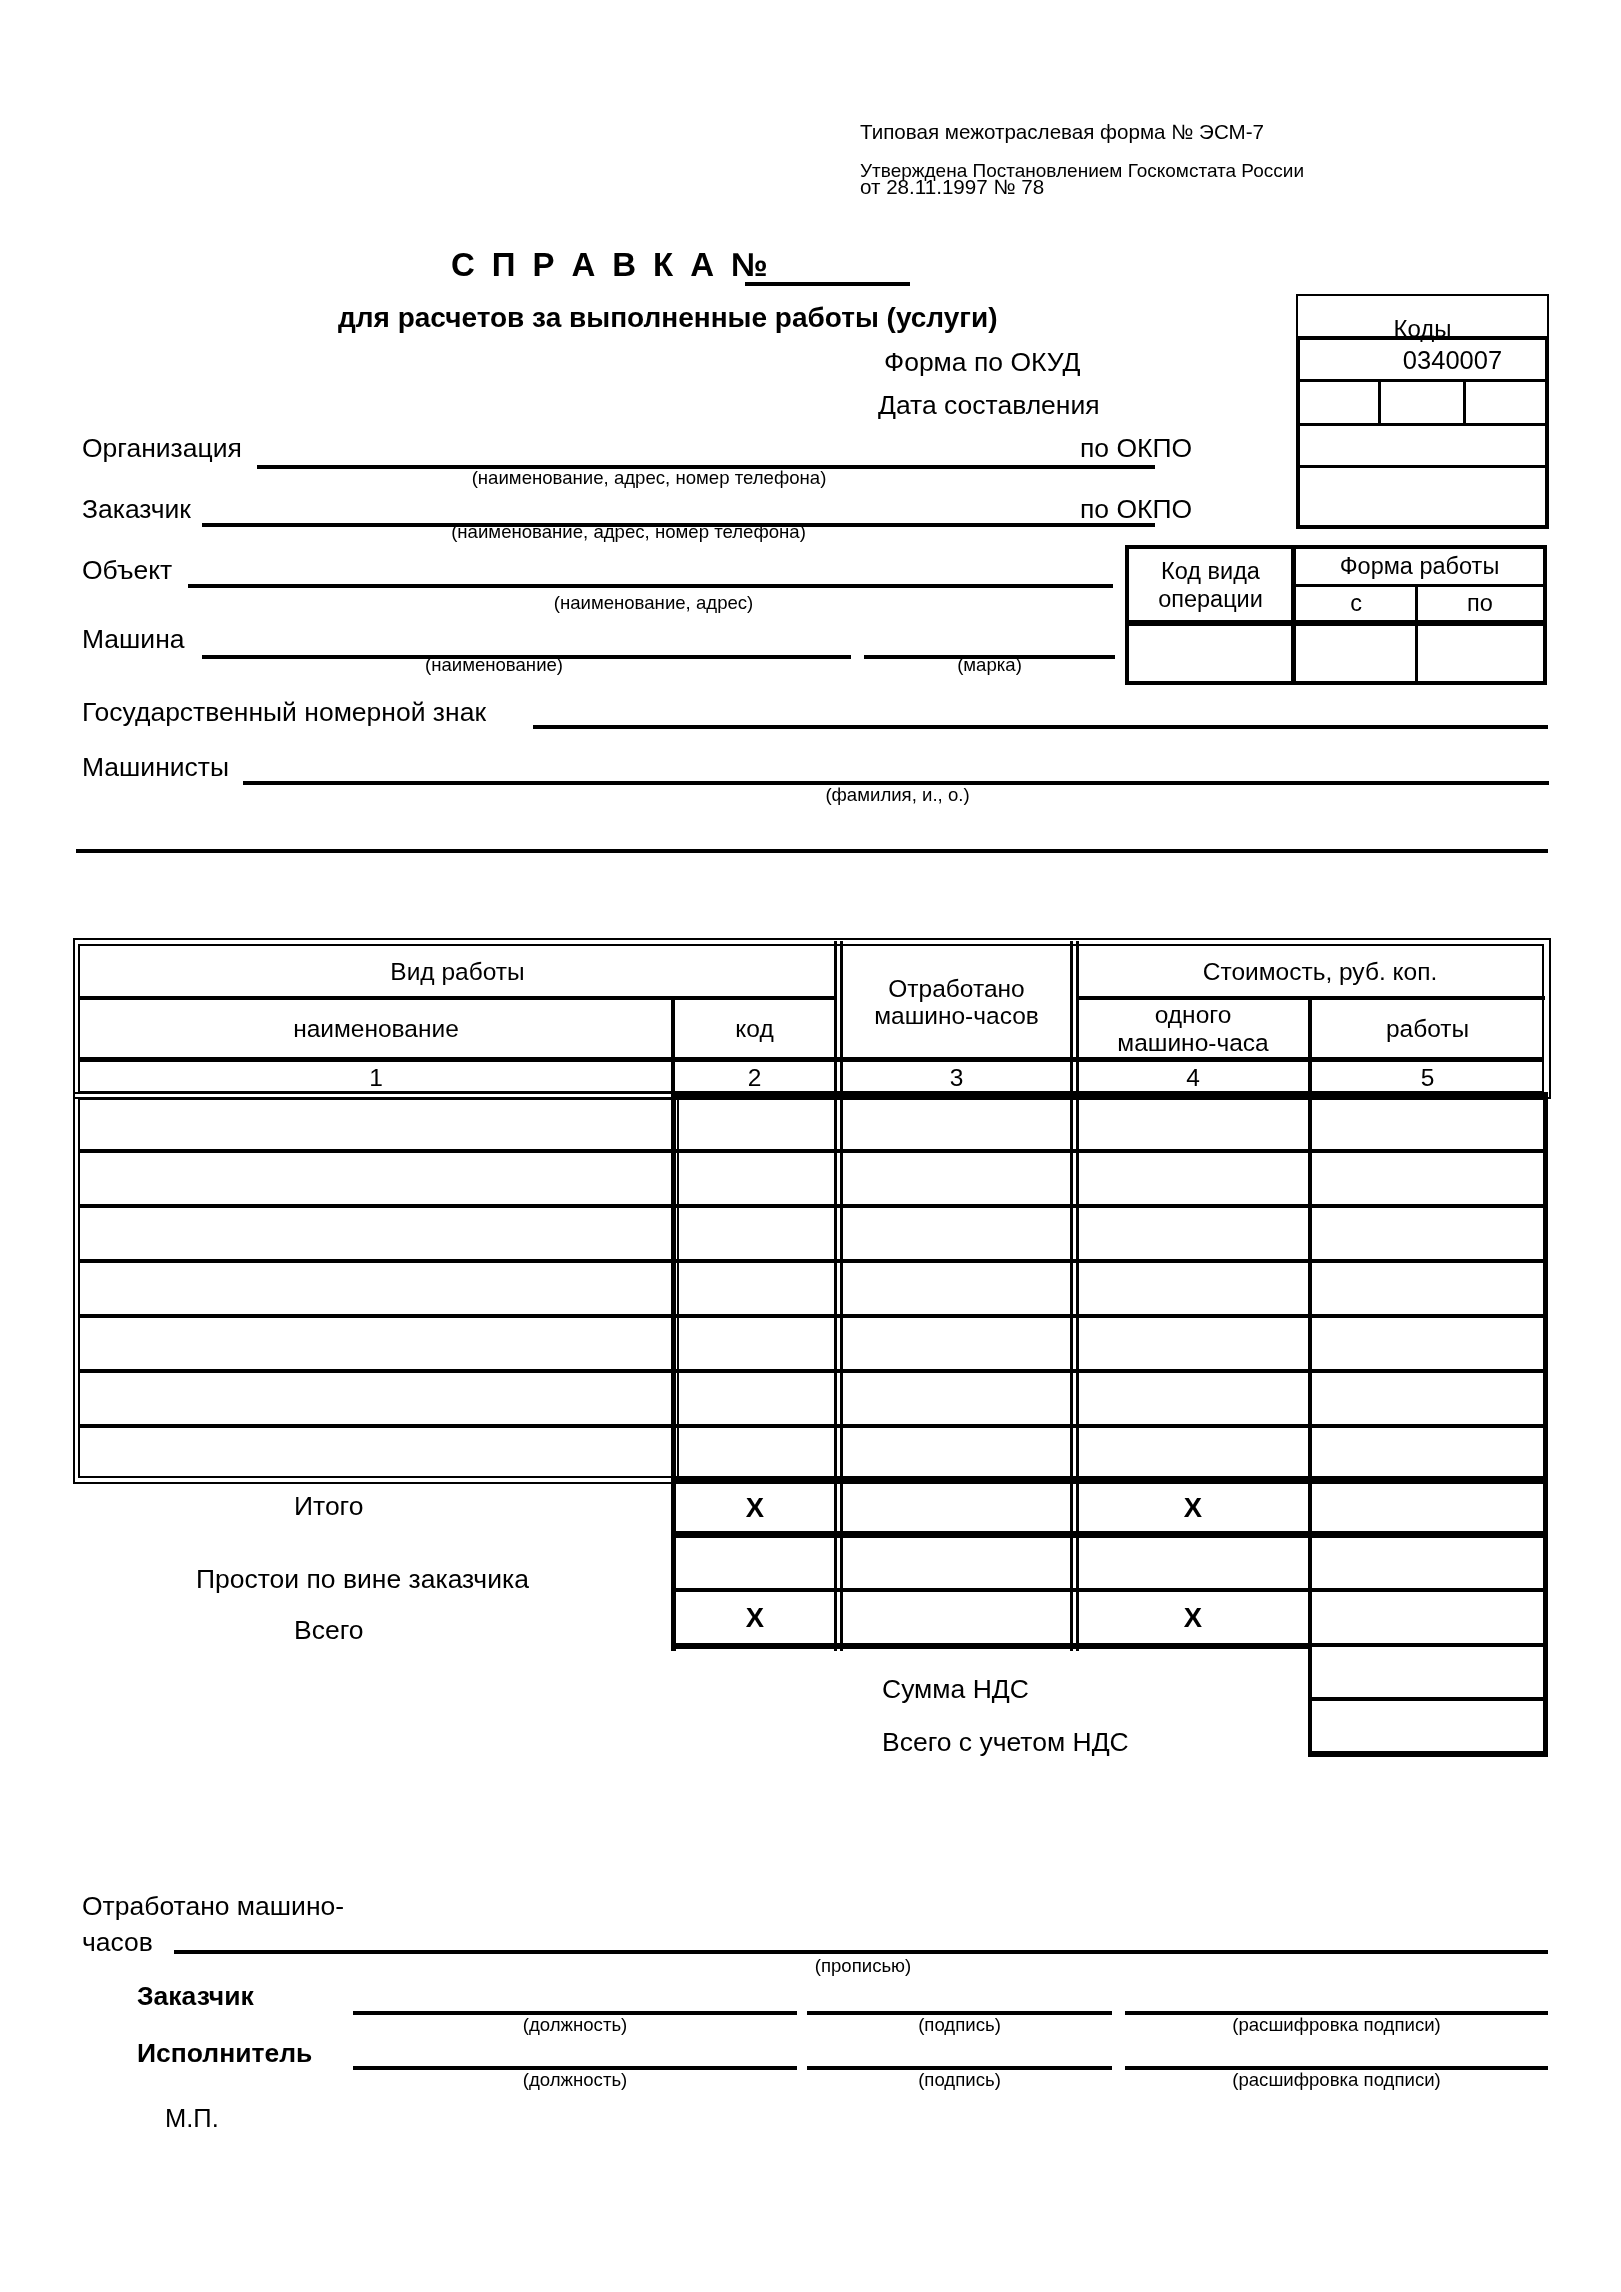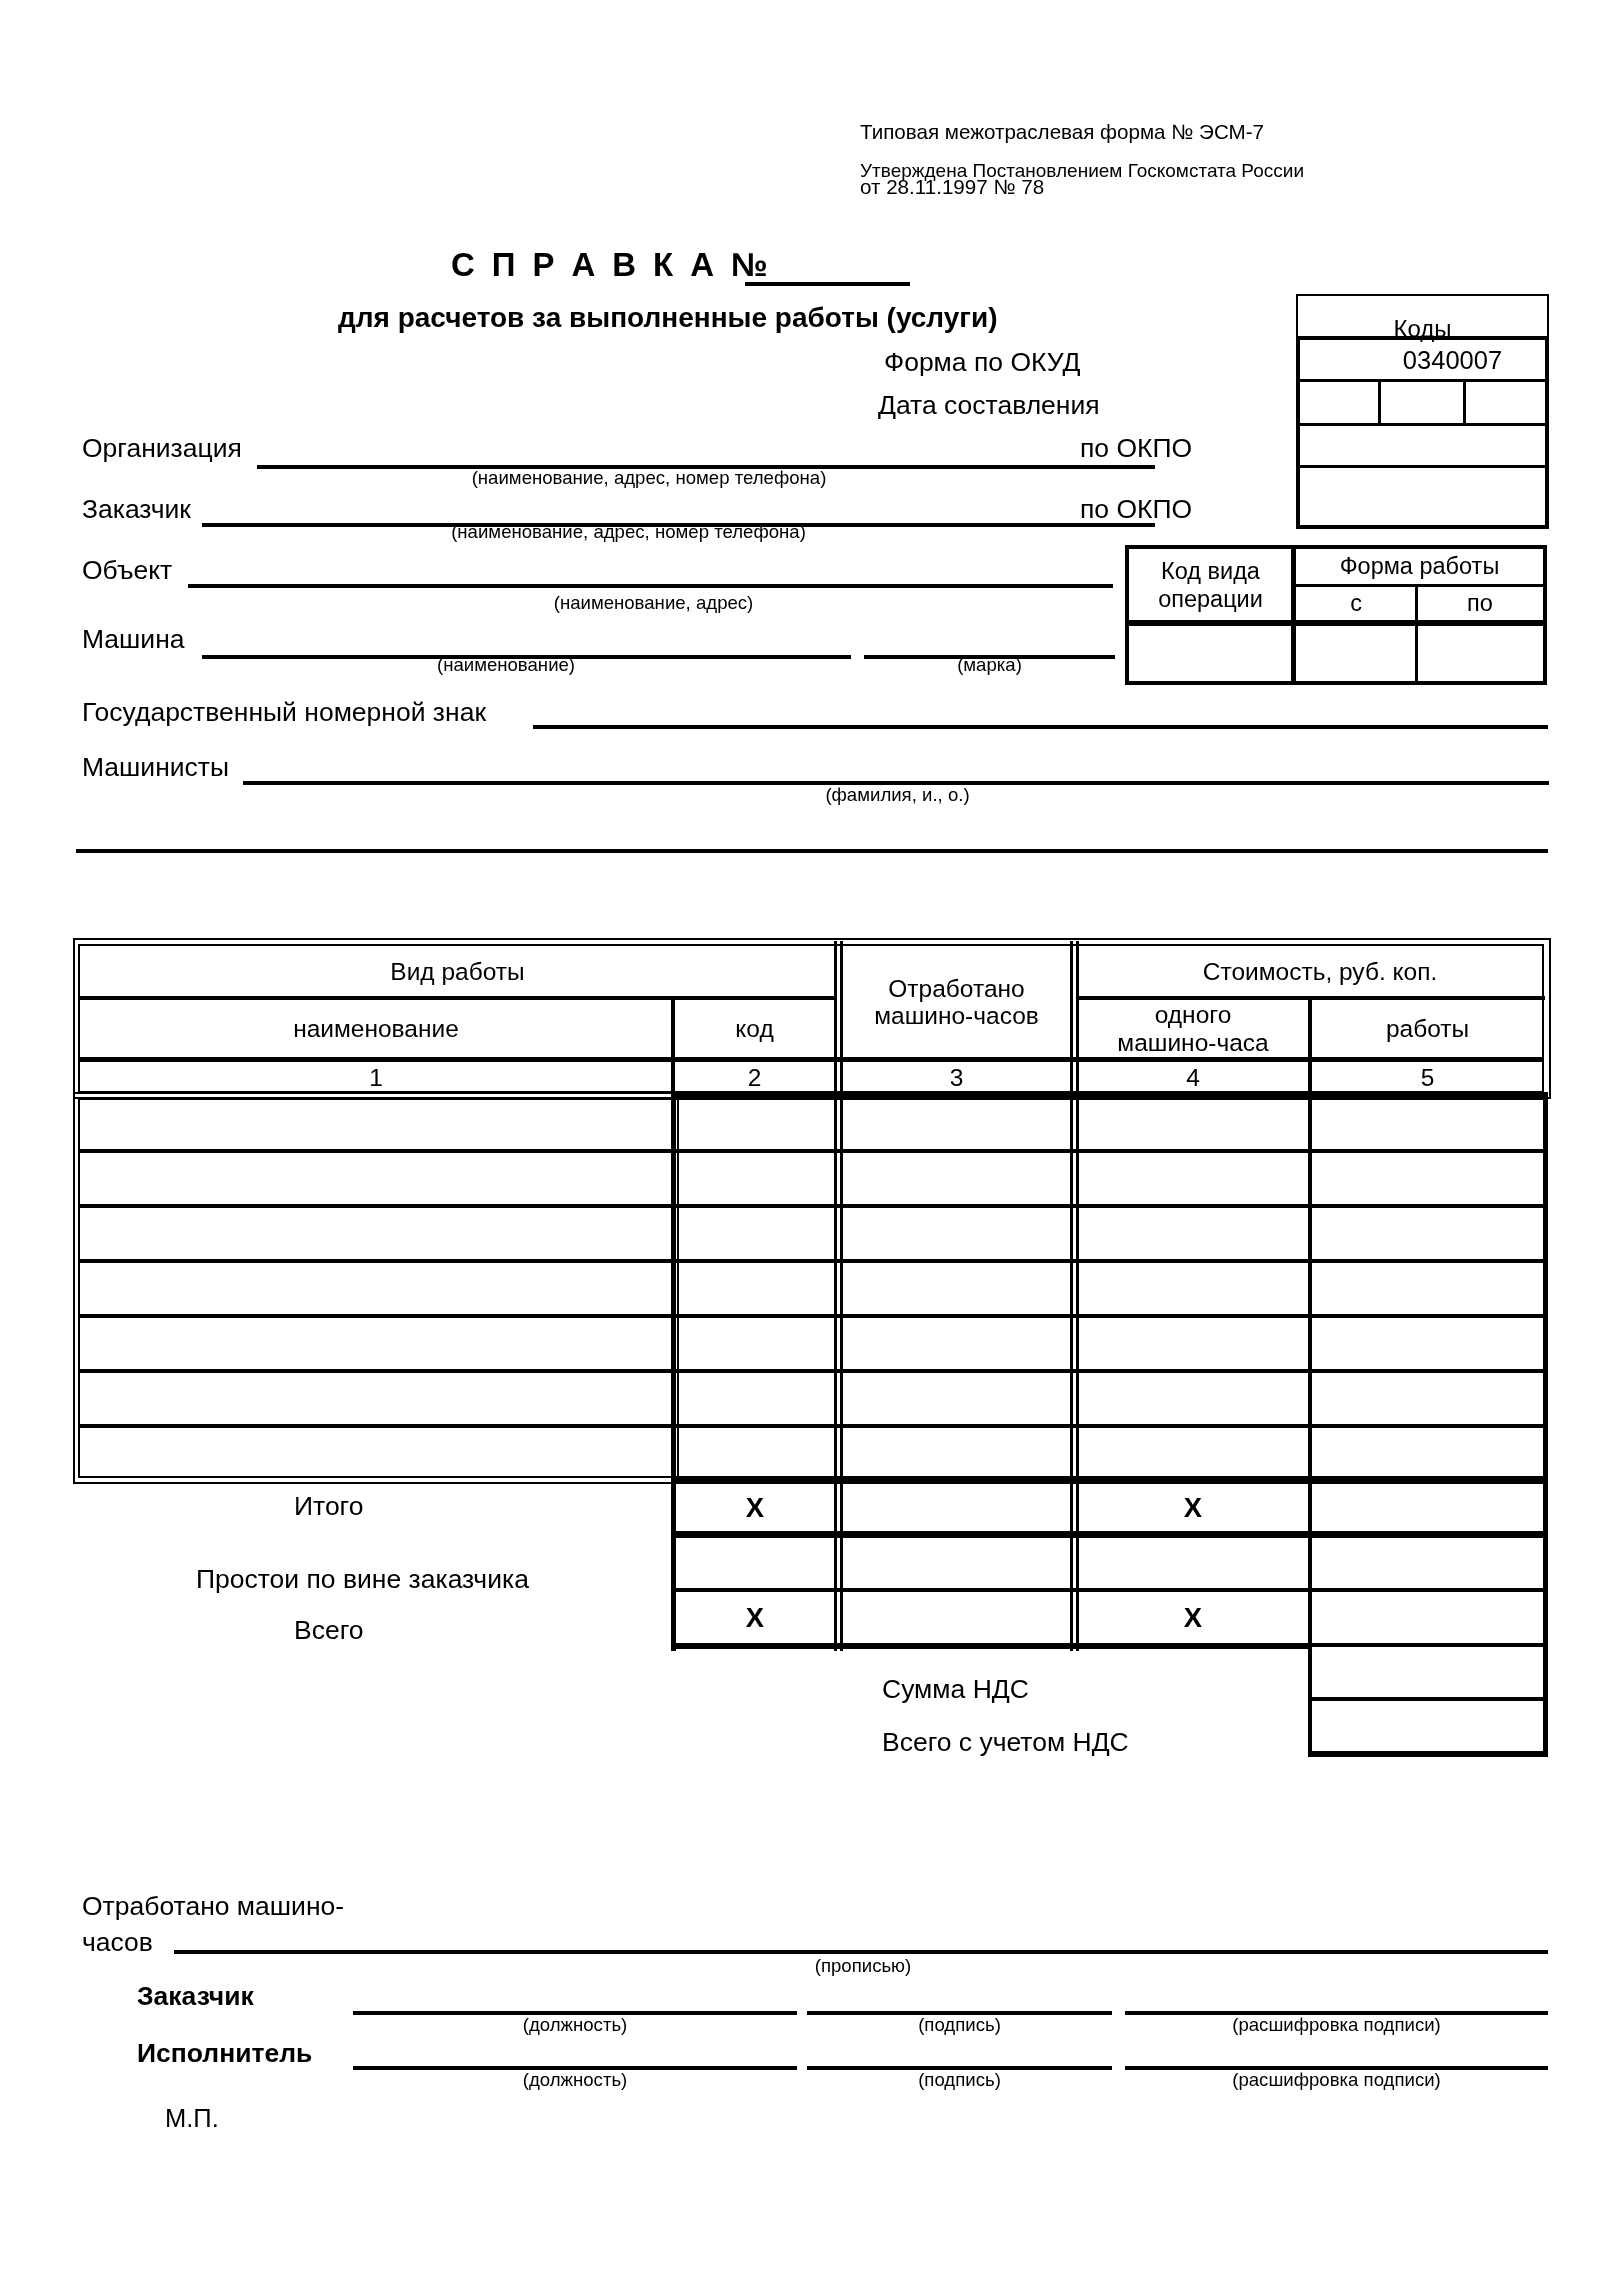--- a/index.html
+++ b/index.html
@@ -60,21 +60,21 @@
 <div class="t" style="left:202px; top:494px; width:953px;"></div>
 <div class="hint" style="left:202px; top:522px; width:853px;">(наименование, адрес, номер телефона)</div>
 
 <div class="t" style="left:82px; top:556px;">Объект</div>
 <div class="hl" style="left:188px; top:584px; width:925px;"></div>
 <div class="t" style="left:188px; top:555px; width:925px;"></div>
 <div class="hint" style="left:188px; top:593px; width:931px;">(наименование, адрес)</div>
 
 <div class="t" style="left:82px; top:625px;">Машина</div>
 <div class="hl" style="left:202px; top:655px; width:649px;"></div>
-<div class="hint" style="left:202px; top:655px; width:608px;">(наименование)</div>
+<div class="hint" style="left:190px; top:655px; width:608px;">(наименование)</div>
 <div class="hl" style="left:864px; top:655px; width:251px;"></div>
 <div class="hint" style="left:864px; top:655px; width:251px;">(марка)</div>
 
 <div class="box" style="left:1125px; top:545px; width:422px; height:140px; border-width:4.9px;"></div>
 <div class="vl" style="left:1291px; top:545px; height:140px; width:4.9px;"></div>
 <div class="hl" style="left:1125px; top:620px; width:422px; height:5.9px;"></div>
 <div class="hl" style="left:1296px; top:584px; width:247px; height:2.9px;"></div>
 <div class="vl" style="left:1415px; top:586px; height:99px; width:2.9px;"></div>
 <div class="cell" style="left:1130px; top:550px; width:161px; height:71px; font-size:23.5px; white-space:normal;">Код вида операции</div>
 <div class="cell" style="left:1296px; top:550px; width:247px; height:34px; font-size:23.5px;">Форма работы</div>

